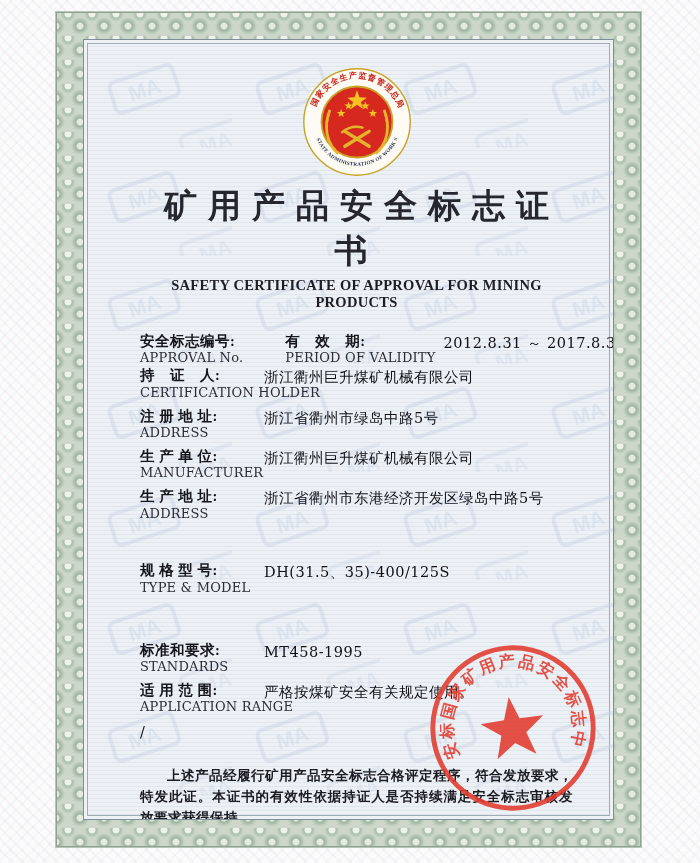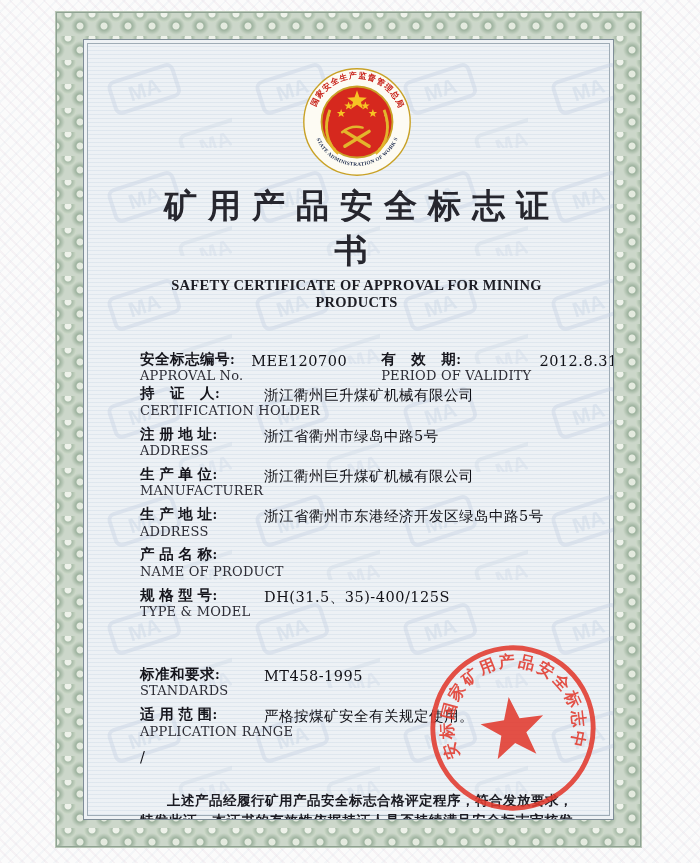--- a/index.html
+++ b/index.html
@@ -46,21 +46,21 @@
     margin-top:6px; text-align:center;
     font-size:33px; font-weight:700; letter-spacing:11px; text-indent:11px;
     color:#26262e; font-family:Liberation Mono, monospace;
   }
   .subtitle {
     margin-top:3px; text-align:center;
     font-size:14.5px; font-weight:700; letter-spacing:.3px; color:#1d1d24;
   }
 
   
-  .approval-row { display:flex; margin-top:40px; }
+  .approval-row { display:flex; margin-top:22px; }
   .pair { display:flex; }
   .pair .lab { width:auto; margin-right:8px; }
   .pair2 { margin-left:34px;justify-content:space-between; }
 
   .lab .zh {
     font-size:14.5px; font-weight:700; color:#15151c; letter-spacing:.5px;
     white-space:nowrap; line-height:1.2;
   }
   .lab .en {
     font-size:13px; color:#2c2c35; letter-spacing:.2px; white-space:nowrap;
@@ -154,21 +154,20 @@
 
       <div class="title">矿用产品安全标志证书</div>
       <div class="subtitle">SAFETY CERTIFICATE OF APPROVAL FOR MINING PRODUCTS</div>
 
       <div class="approval-row">
         <div class="pair">
           <div class="lab">
             <div class="zh">安全标志编号:</div>
             <div class="en">APPROVAL No.</div>
           </div>
-          <div class="val">MEE120700</div>
         </div>
         <div class="pair pair2">
           <div class="lab">
             <div class="zh">有　效　期:</div>
             <div class="en">PERIOD OF VALIDITY</div>
           </div>
           <div class="val">2012.8.31 ～ 2017.8.31</div>
         </div>
       </div>
 
@@ -195,24 +194,20 @@
           <div class="val">浙江衢州巨升煤矿机械有限公司</div>
         </div>
         <div class="row">
           <div class="lab">
             <div class="zh">生 产 地 址:</div>
             <div class="en">ADDRESS</div>
           </div>
           <div class="val">浙江省衢州市东港经济开发区绿岛中路5号</div>
         </div>
         <div class="row">
-          <div class="lab">
-            <div class="zh">产 品 名 称:</div>
-            <div class="en">NAME OF PRODUCT</div>
-          </div>
         </div>
         <div class="row">
           <div class="lab">
             <div class="zh">规 格 型 号:</div>
             <div class="en">TYPE &amp; MODEL</div>
           </div>
           <div class="val">DH(31.5、35)-400/125S</div>
         </div>
       </div>
 

